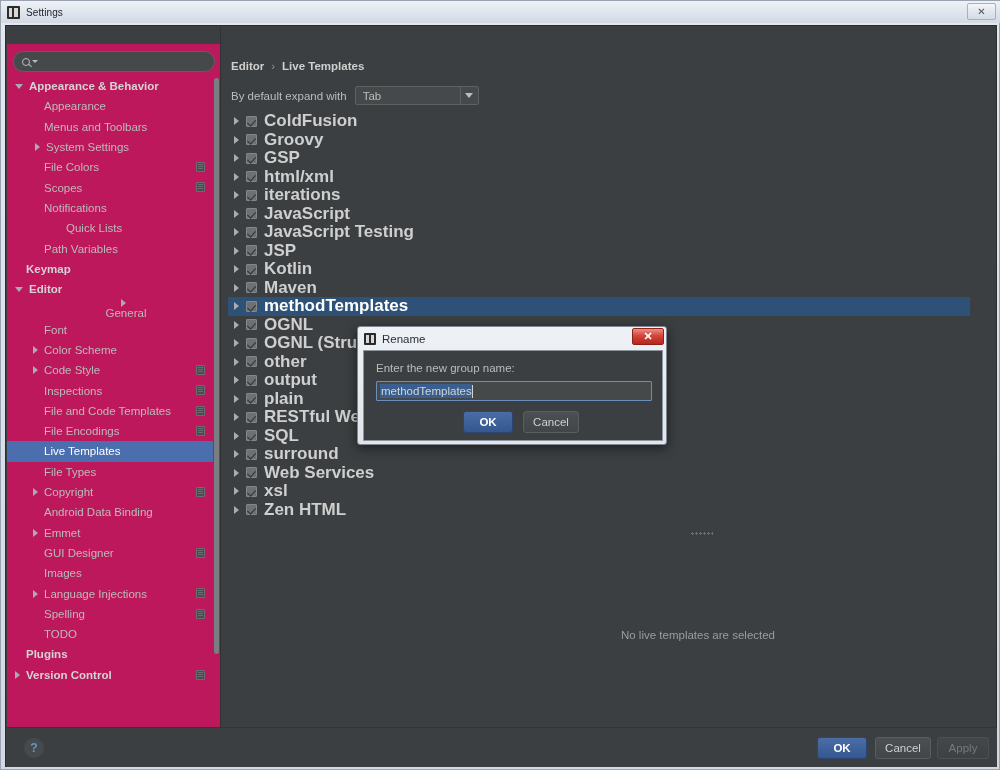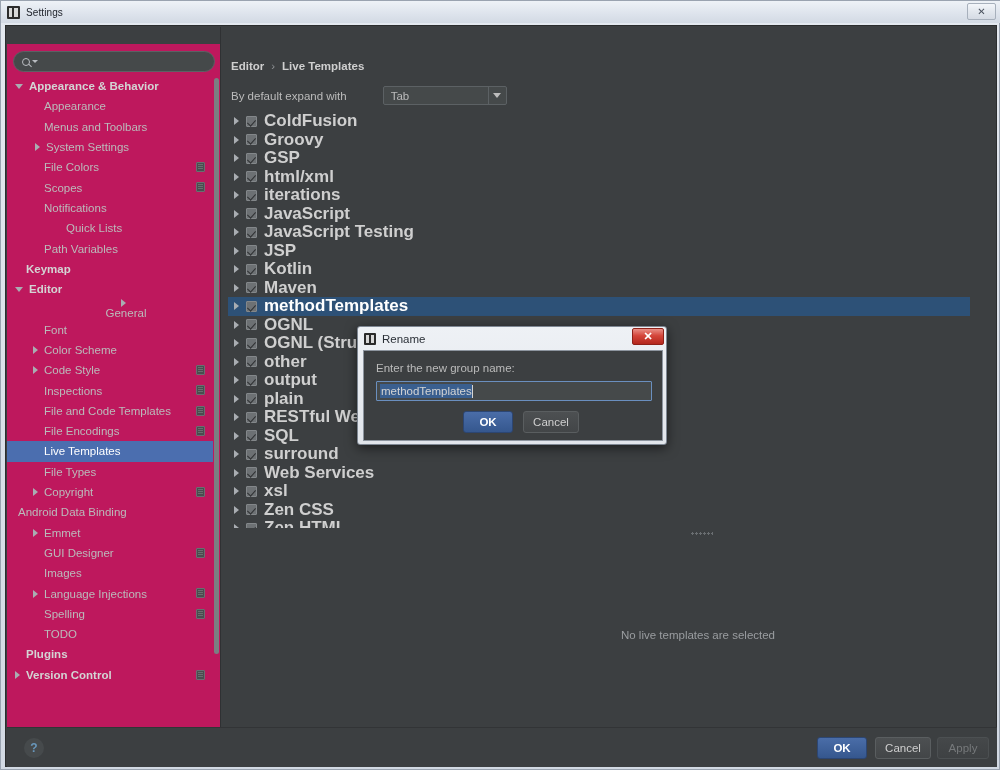--- a/index.html
+++ b/index.html
@@ -142,21 +142,21 @@
   }
   #breadcrumb {
     position: absolute; left: 10px; top: 33px;
     font-size: 11.5px; font-weight: bold; color: #cfcfcf;
     display: flex; align-items: center; gap: 7px;
   }
   #breadcrumb .sep { color: #8f9295; font-weight: normal; }
 
   #expandrow {
     position: absolute; left: 10px; top: 59px;
-    display: flex; align-items: center; gap: 28px;
+    display: flex; align-items: center;
   }
   #expandrow .lab { font-size: 11.5px; color: #bbbbbb; margin-right: 8px; }
   #combo {
     width: 124px; height: 19px;
     background: #45494a; border: 1px solid #5c6164; border-radius: 2px;
     display: flex; align-items: center; position: relative;
   }
   #combo .val { font-size: 11.5px; color: #bbbbbb; margin-left: 7px; }
   #combo .cbtn {
     position: absolute; right: 0; top: 0; bottom: 0; width: 18px;
@@ -428,21 +428,21 @@
           </div>
           <div class="trow" style="padding-left: 26px;">
             <span class="arrow hidden"></span>
             <span class="lbl">File Types</span>
           </div>
           <div class="trow" style="padding-left: 26px;">
             <span class="arrow"></span>
             <span class="lbl">Copyright</span>
             <span class="cfgicon"></span>
           </div>
-          <div class="trow" style="">
+          <div class="trow" style="padding-left: 26px;">
             <span class="arrow hidden"></span>
             <span class="lbl">Android Data Binding</span>
           </div>
           <div class="trow" style="padding-left: 26px;">
             <span class="arrow"></span>
             <span class="lbl">Emmet</span>
           </div>
           <div class="trow" style="padding-left: 26px;">
             <span class="arrow hidden"></span>
             <span class="lbl">GUI Designer</span>
@@ -598,25 +598,20 @@
           </div>
           <div class="lrow">
             <span class="larrow"></span>
             <span class="chk"></span>
             <span>Web Services</span>
           </div>
           <div class="lrow">
             <span class="larrow"></span>
             <span class="chk"></span>
             <span>xsl</span>
-          </div>
-          <div class="lrow">
-            <span class="larrow"></span>
-            <span class="chk"></span>
-            <span>Zen CSS</span>
           </div>
           <div class="lrow">
             <span class="larrow"></span>
             <span class="chk"></span>
             <span>Zen HTML</span>
           </div>
         </div>
 
       <div id="splitter">
         <div class="grip"></div>

